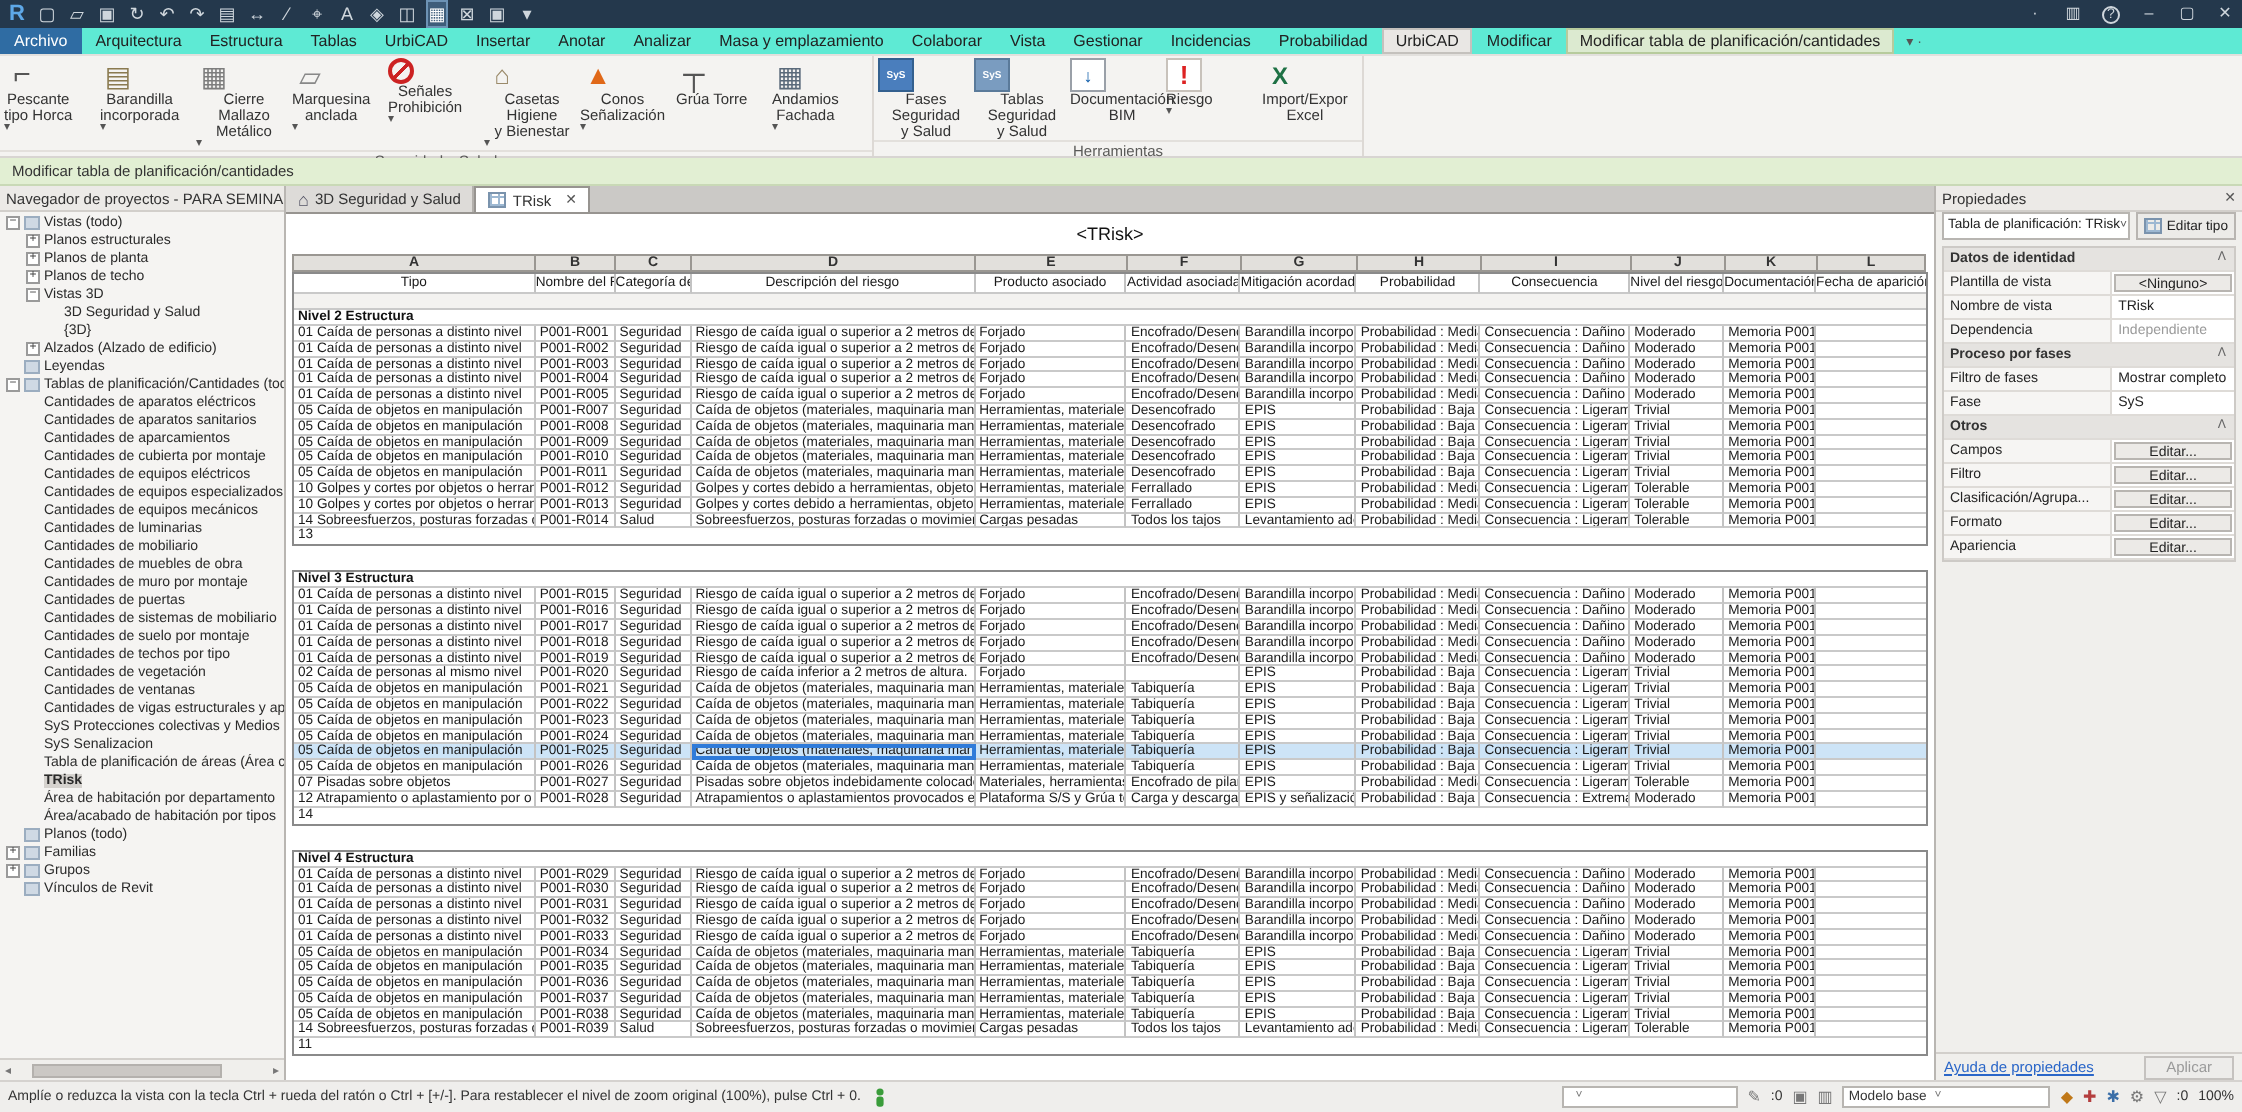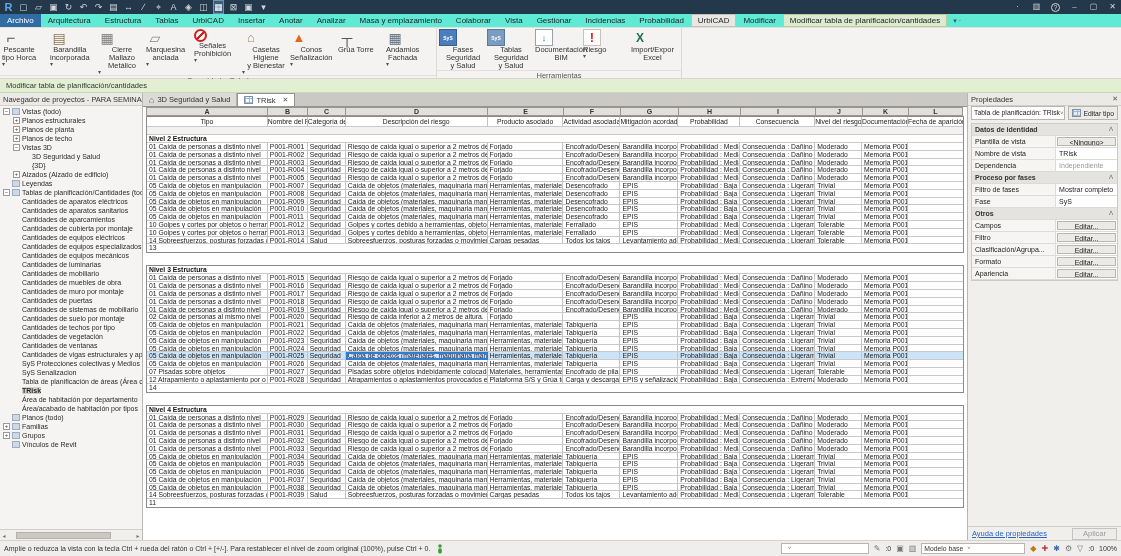--- a/index.html
+++ b/index.html
@@ -497,20 +497,21 @@
         <span class="dtab-home">⌂</span>
         <span>3D Seguridad y Salud</span>
       </div>
       <div class="dtab active">
         <span class="mini-grid"></span>
         <span>TRisk</span>
         <span class="x">✕</span>
       </div>
     </div>
   <div class="sched-wrap">
+    <div class="sched-title">&lt;TRisk&gt;</div>
     <div class="letters">
         <div class="letter" style="width: 121px;">A</div>
         <div class="letter" style="width: 40px;">B</div>
         <div class="letter" style="width: 38px;">C</div>
         <div class="letter" style="width: 142px;">D</div>
         <div class="letter" style="width: 76px;">E</div>
         <div class="letter" style="width: 57px;">F</div>
         <div class="letter" style="width: 58px;">G</div>
         <div class="letter" style="width: 62px;">H</div>
         <div class="letter" style="width: 75px;">I</div>

